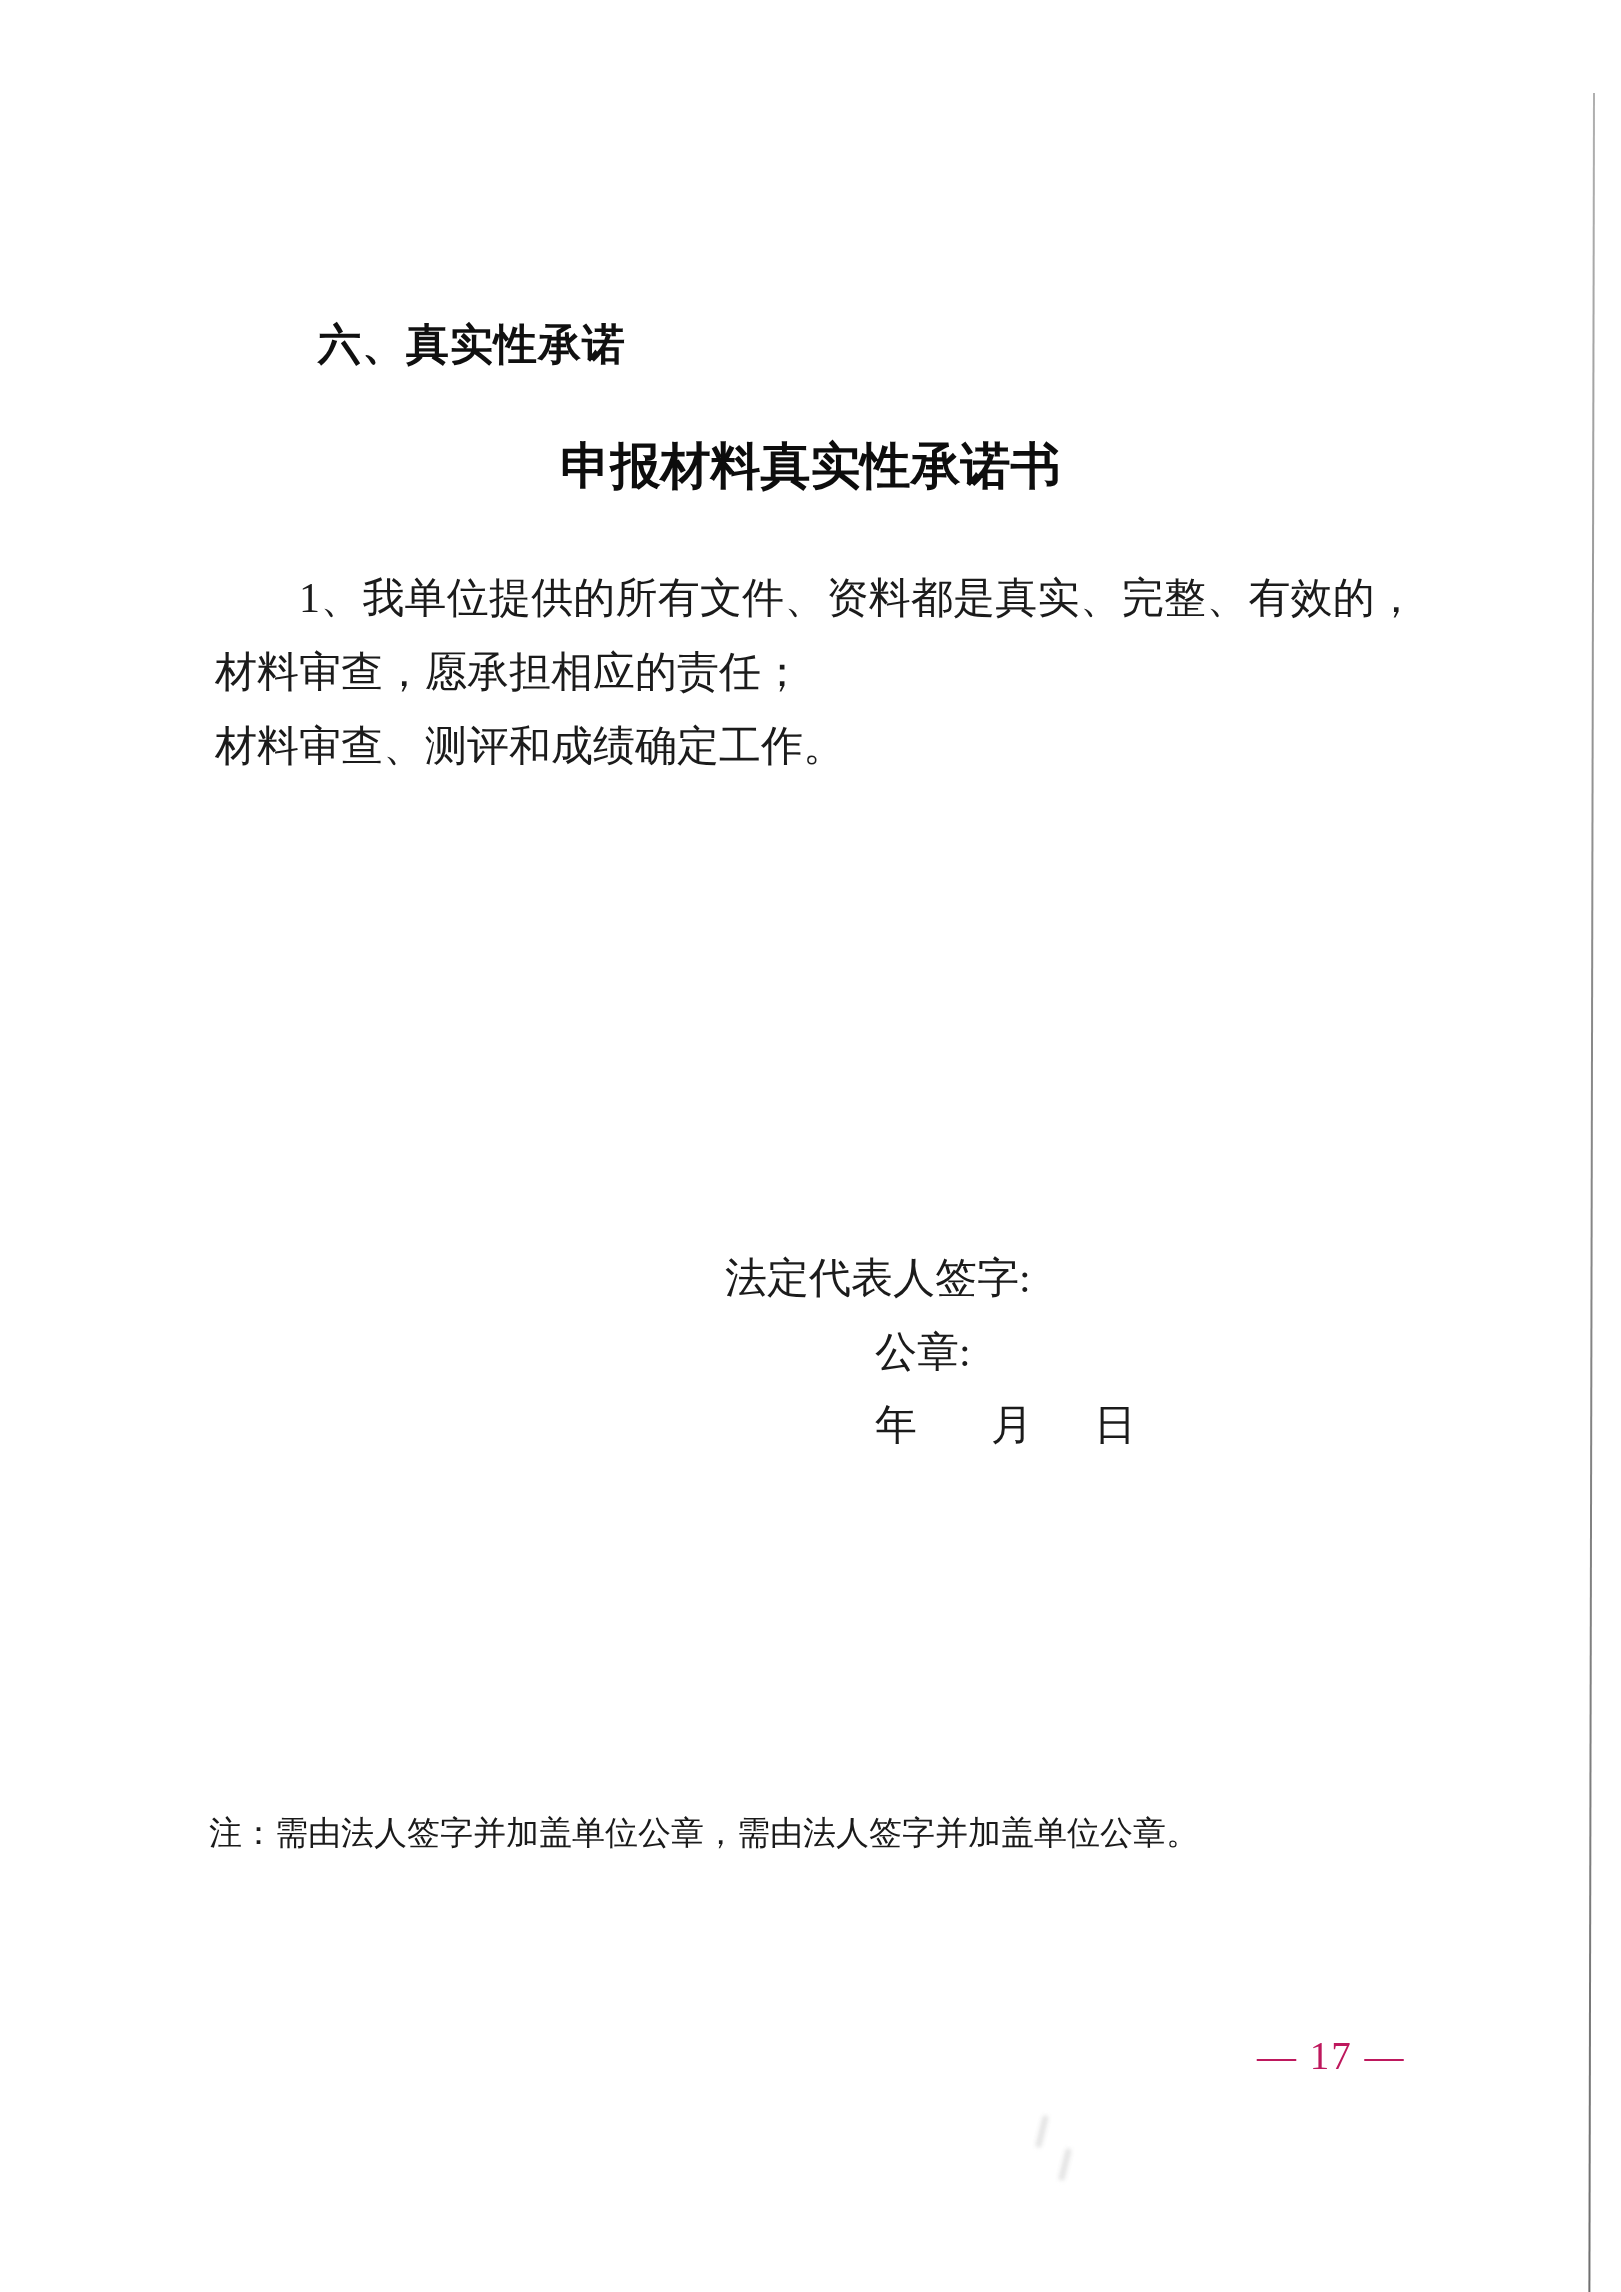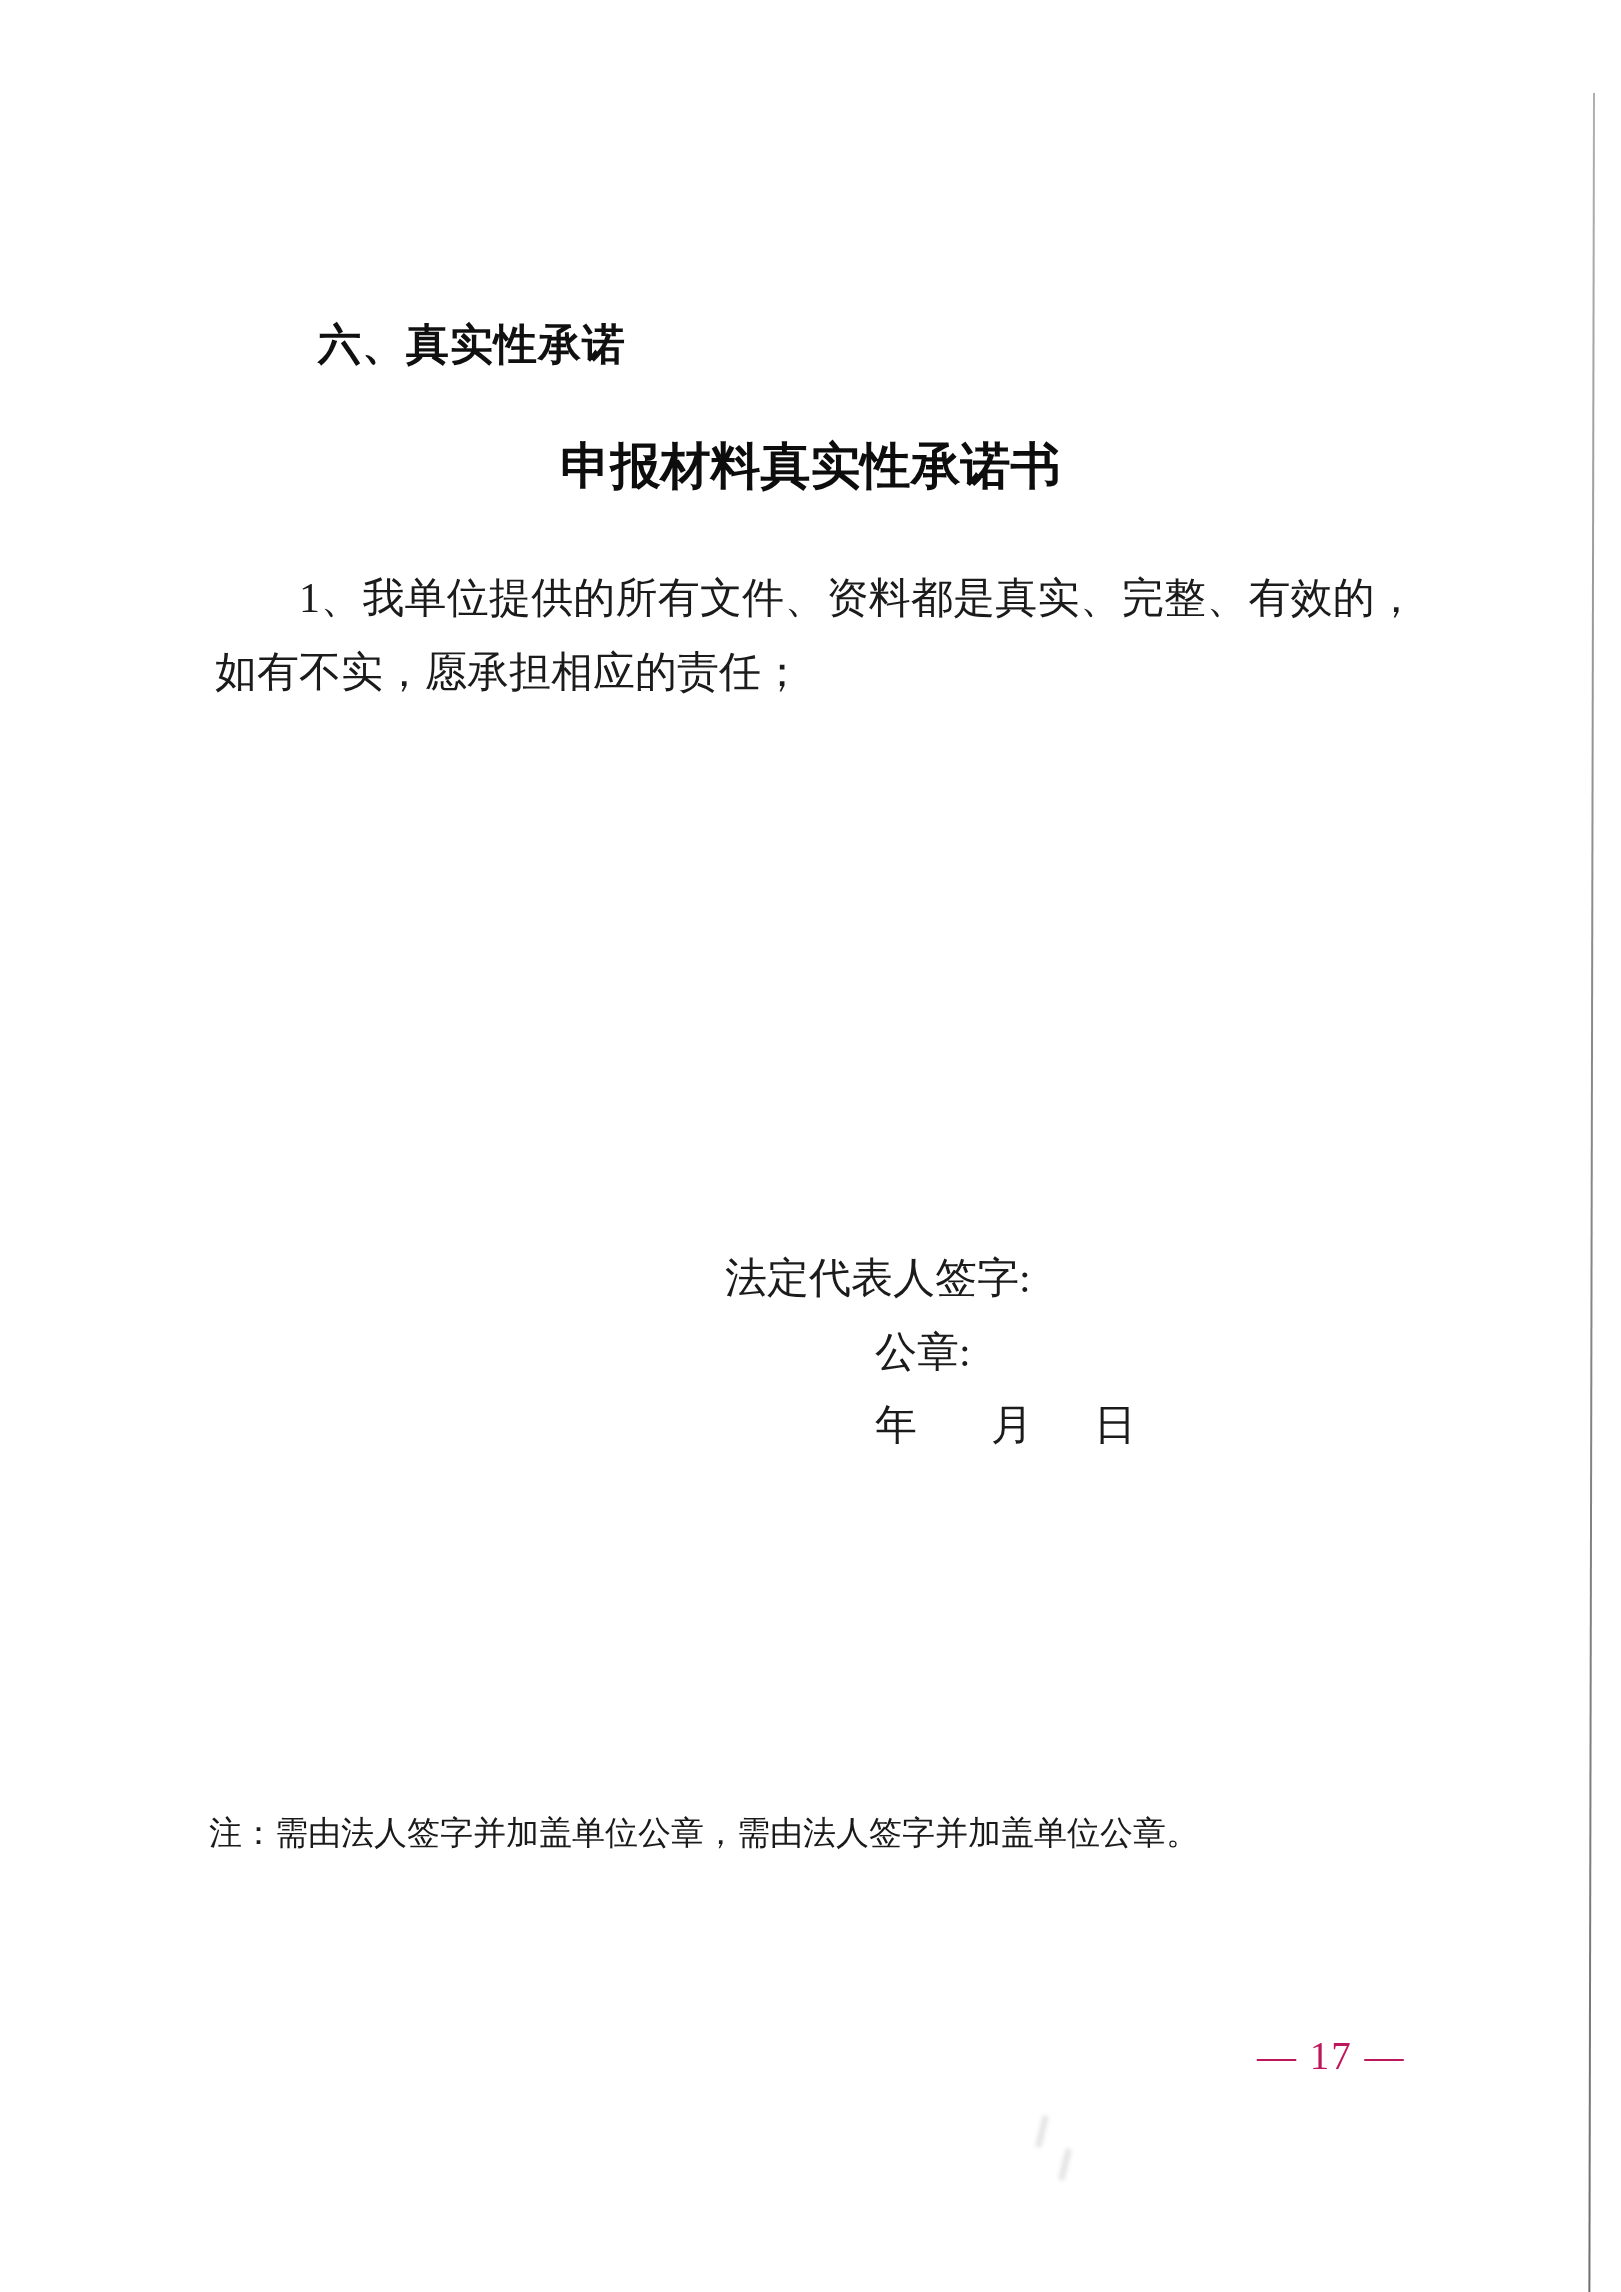--- a/index.html
+++ b/index.html
@@ -127,21 +127,22 @@
 <body>
 
 <div class="page">
 
   <h2 class="section-heading">六、真实性承诺</h2>
 
   <h1 class="doc-title">申报材料真实性承诺书</h1>
 
   <div class="body-block">
     <div class="body-line indent justify">1、我单位提供的所有文件、资料都是真实、完整、有效的，</div>
-    <div class="body-line">如有不实，愿承担相应的责任；</div>
+    <div class="body-line">材料审查，愿承担相应的责任；</div>
+    <div class="body-line">材料审查、测评和成绩确定工作。</div>
   </div>
 
   <div class="sig-block">
     <div class="sig-line sig-legal">法定代表人签字:</div>
     <div class="sig-line sig-seal">公章:</div>
     <div class="sig-line sig-date">
       <span>年</span><span class="date-gap-1"></span><span>月</span><span class="date-gap-2"></span><span>日</span>
     </div>
   </div>
 

